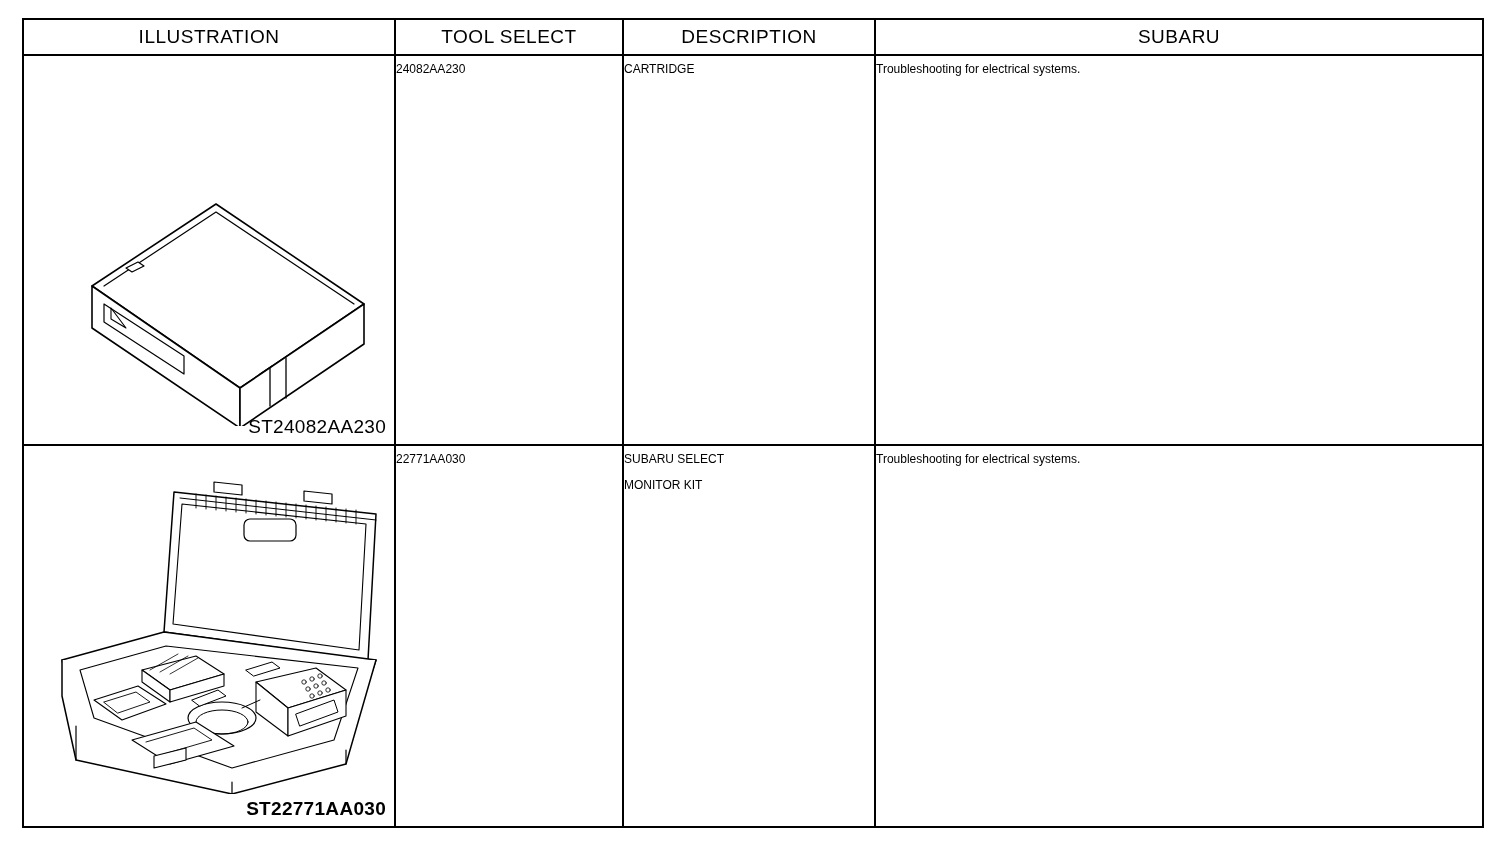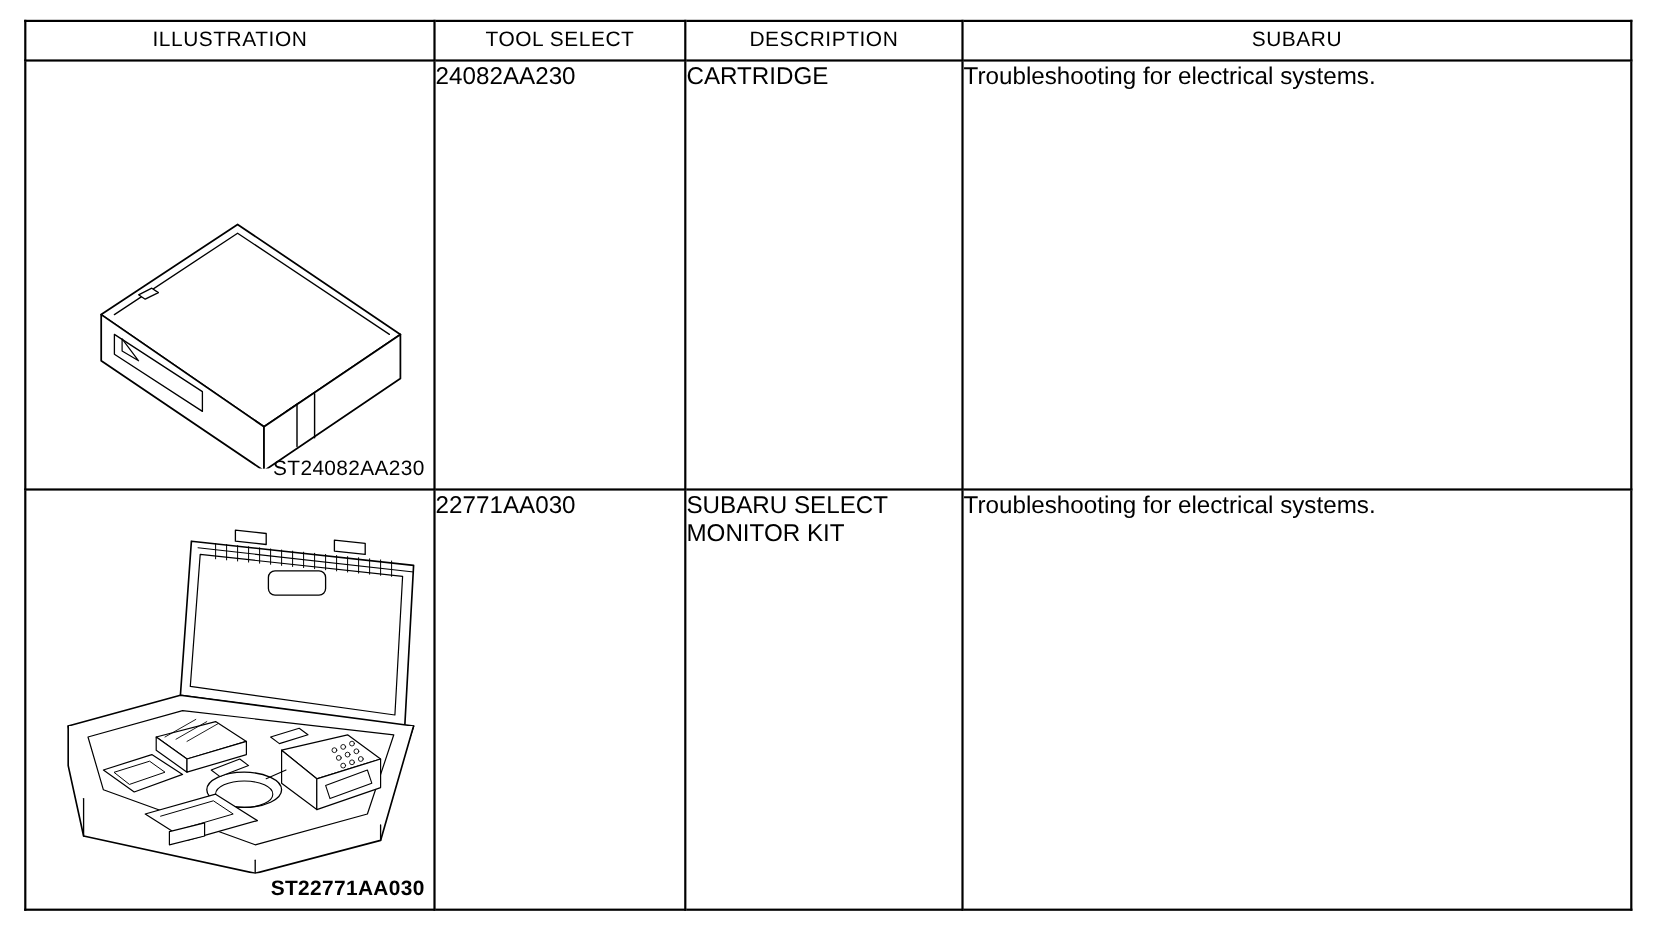--- a/index.html
+++ b/index.html
@@ -42,21 +42,21 @@
 
   thead th {
     height: 34px;
     text-align: center;
     font-size: 19px;
     letter-spacing: 0.5px;
     line-height: 34px;
     vertical-align: middle;
   }
   td.cell-text {
-    font-size: 22px;
+    font-size: 12px;
     line-height: 26px;
     padding: 10px 0 0 10px;
     white-space: pre-line;
   }
   td.cell-illus {
     position: relative;
     height: 388px;
   }
   td.cell-illus.row2 {
     height: 380px;

